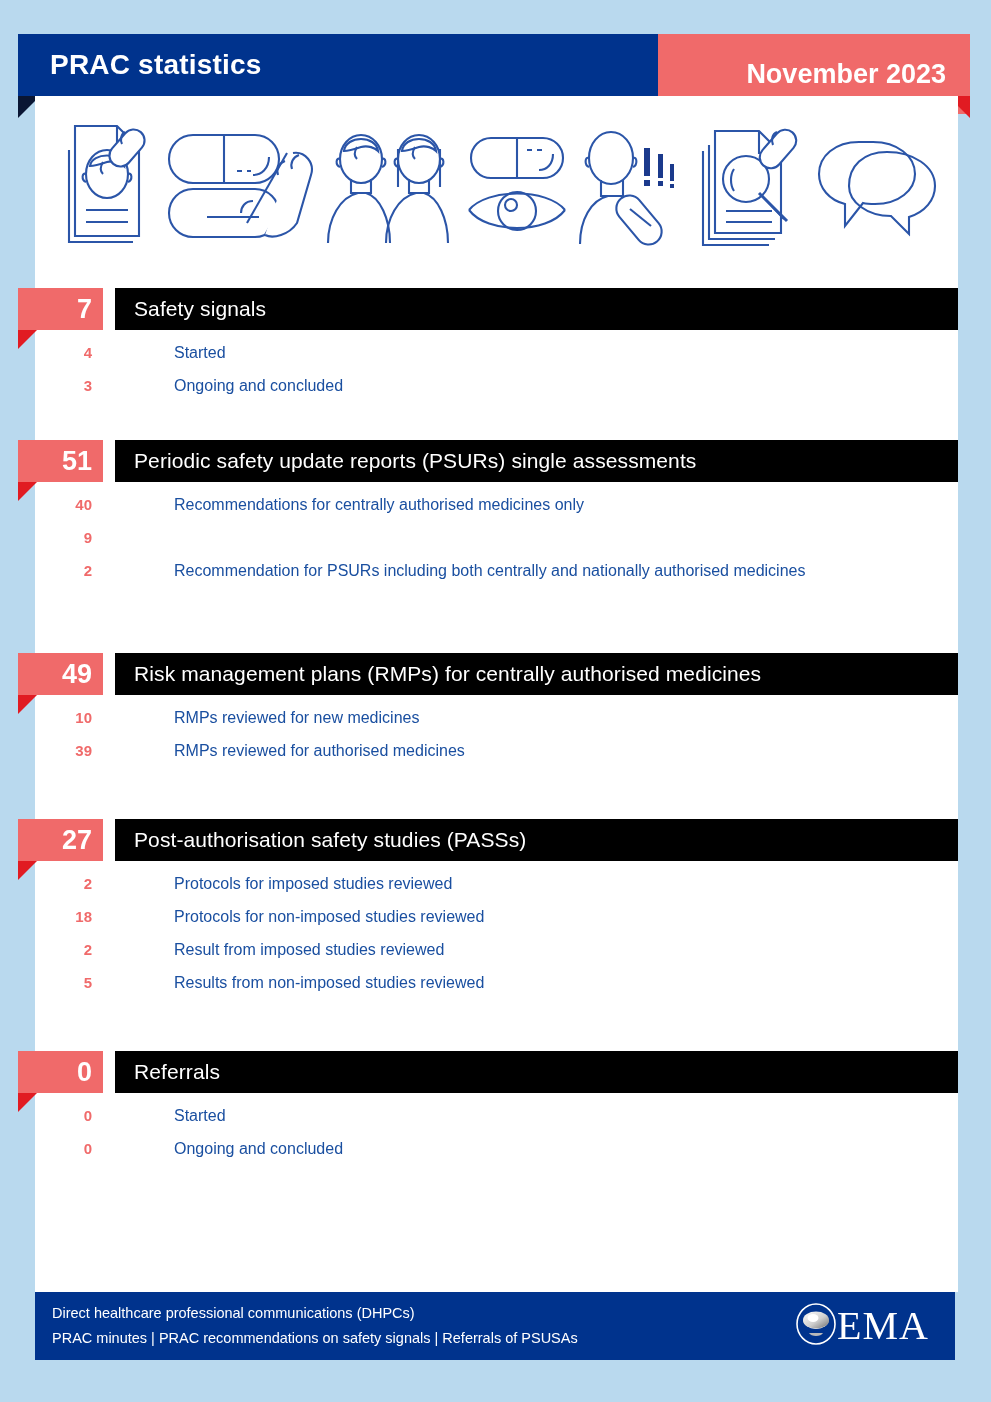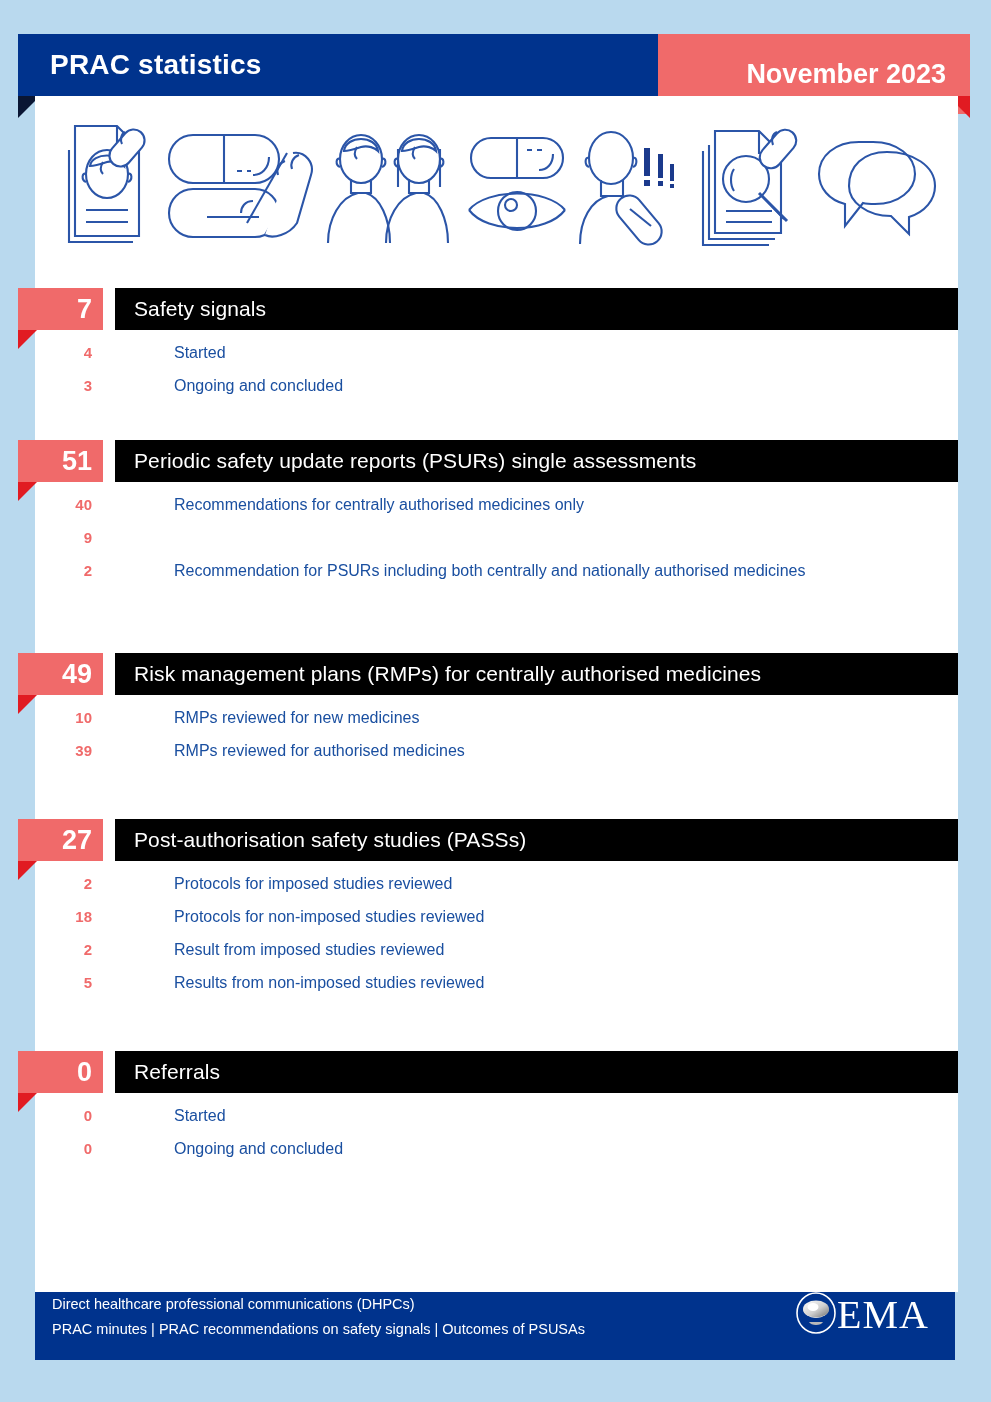--- a/index.html
+++ b/index.html
@@ -135,21 +135,21 @@
     margin-left: 40px;
   }
 
   
   .footer {
     position: absolute;
     left: 35px; top: 1292px;
     width: 920px; height: 68px;
     background: #00338d;
     display: flex;
-    align-items: flex-start;
+    align-items: center;
     justify-content: space-between;
     padding: 0 26px 0 17px;
   }
   .footer-links {
     color: #ffffff;
     font-size: 14.5px;
     line-height: 1.7;
   }
   .footer-logo {
     display: flex;
@@ -395,21 +395,21 @@
             <span class="row-num">0</span>
             <span class="row-label">Ongoing and concluded</span>
           </div>
         </div>
       </div>
     </div>
 
   <div class="footer">
     <div class="footer-links">
       <div>Direct healthcare professional communications (DHPCs)</div>
-      <div>PRAC minutes | PRAC recommendations on safety signals | Outcomes of PSUSAs</div>
+      <div>PRAC minutes | PRAC recommendations on safety signals | Referrals of PSUSAs</div>
     </div>
     <div class="footer-logo">
       <span>
         <svg width="42" height="42" viewBox="0 0 42 42">
           <defs>
             <linearGradient id="bowlg" x1="0" y1="0" x2="1" y2="1">
               <stop offset="0%" stop-color="#ffffff"></stop>
               <stop offset="55%" stop-color="#cfcfcf"></stop>
               <stop offset="100%" stop-color="#6e6e6e"></stop>
             </linearGradient>

